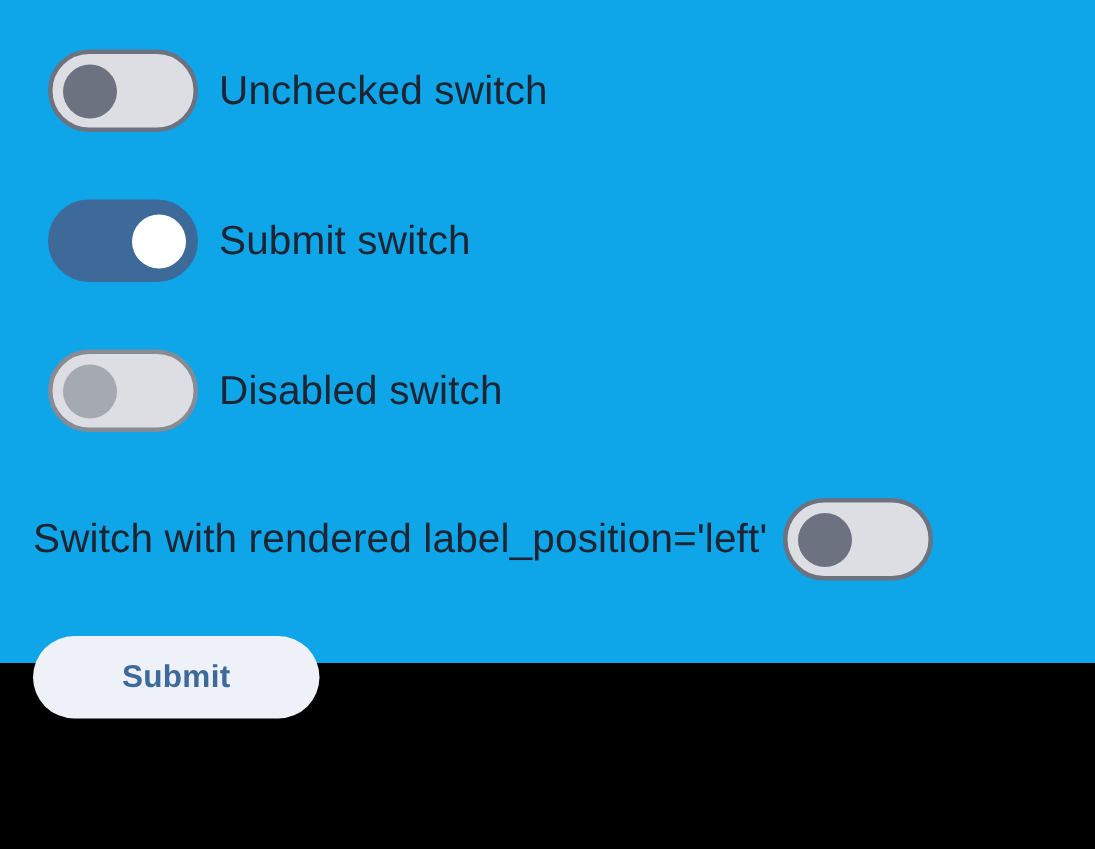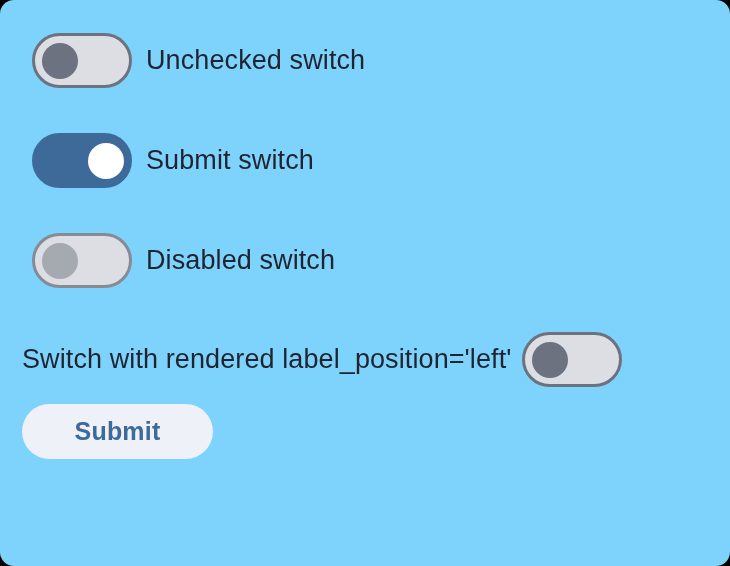--- a/index.html
+++ b/index.html
@@ -11,23 +11,22 @@
     width: 730px;
     height: 566px;
     overflow: hidden;
     font-family: "Liberation Sans", sans-serif;
     position: relative;
   }
 
   .page {
     position: relative;
     width: 730px;
-    height: 566px;
-    background: #7dd3fc;
-    border-radius: 14px;
+    height: 442px;
+    background: #0ea5e9;
   }
 
   
   .switch-row {
     position: absolute;
     display: flex;
     align-items: center;
     gap: 14px;
   }
   .switch-row.row-left-label {
@@ -82,29 +81,29 @@
     font-size: 27px;
     color: #1f2430;
     white-space: nowrap;
     letter-spacing: 0.1px;
   }
 
   
   .submit-button {
     position: absolute;
     left: 22px;
-    top: 404px;
+    top: 424px;
     width: 191px;
     height: 55px;
     border-radius: 999px;
     background: #eef1f8;
     border: none;
     color: #3d6a99;
     font-family: "Liberation Sans", sans-serif;
-    font-size: 25px;
+    font-size: 21px;
     font-weight: bold;
     letter-spacing: 0.2px;
     cursor: pointer;
     padding: 0;
   }
 </style>
 </head>
 <body>
 
 <div class="page">

